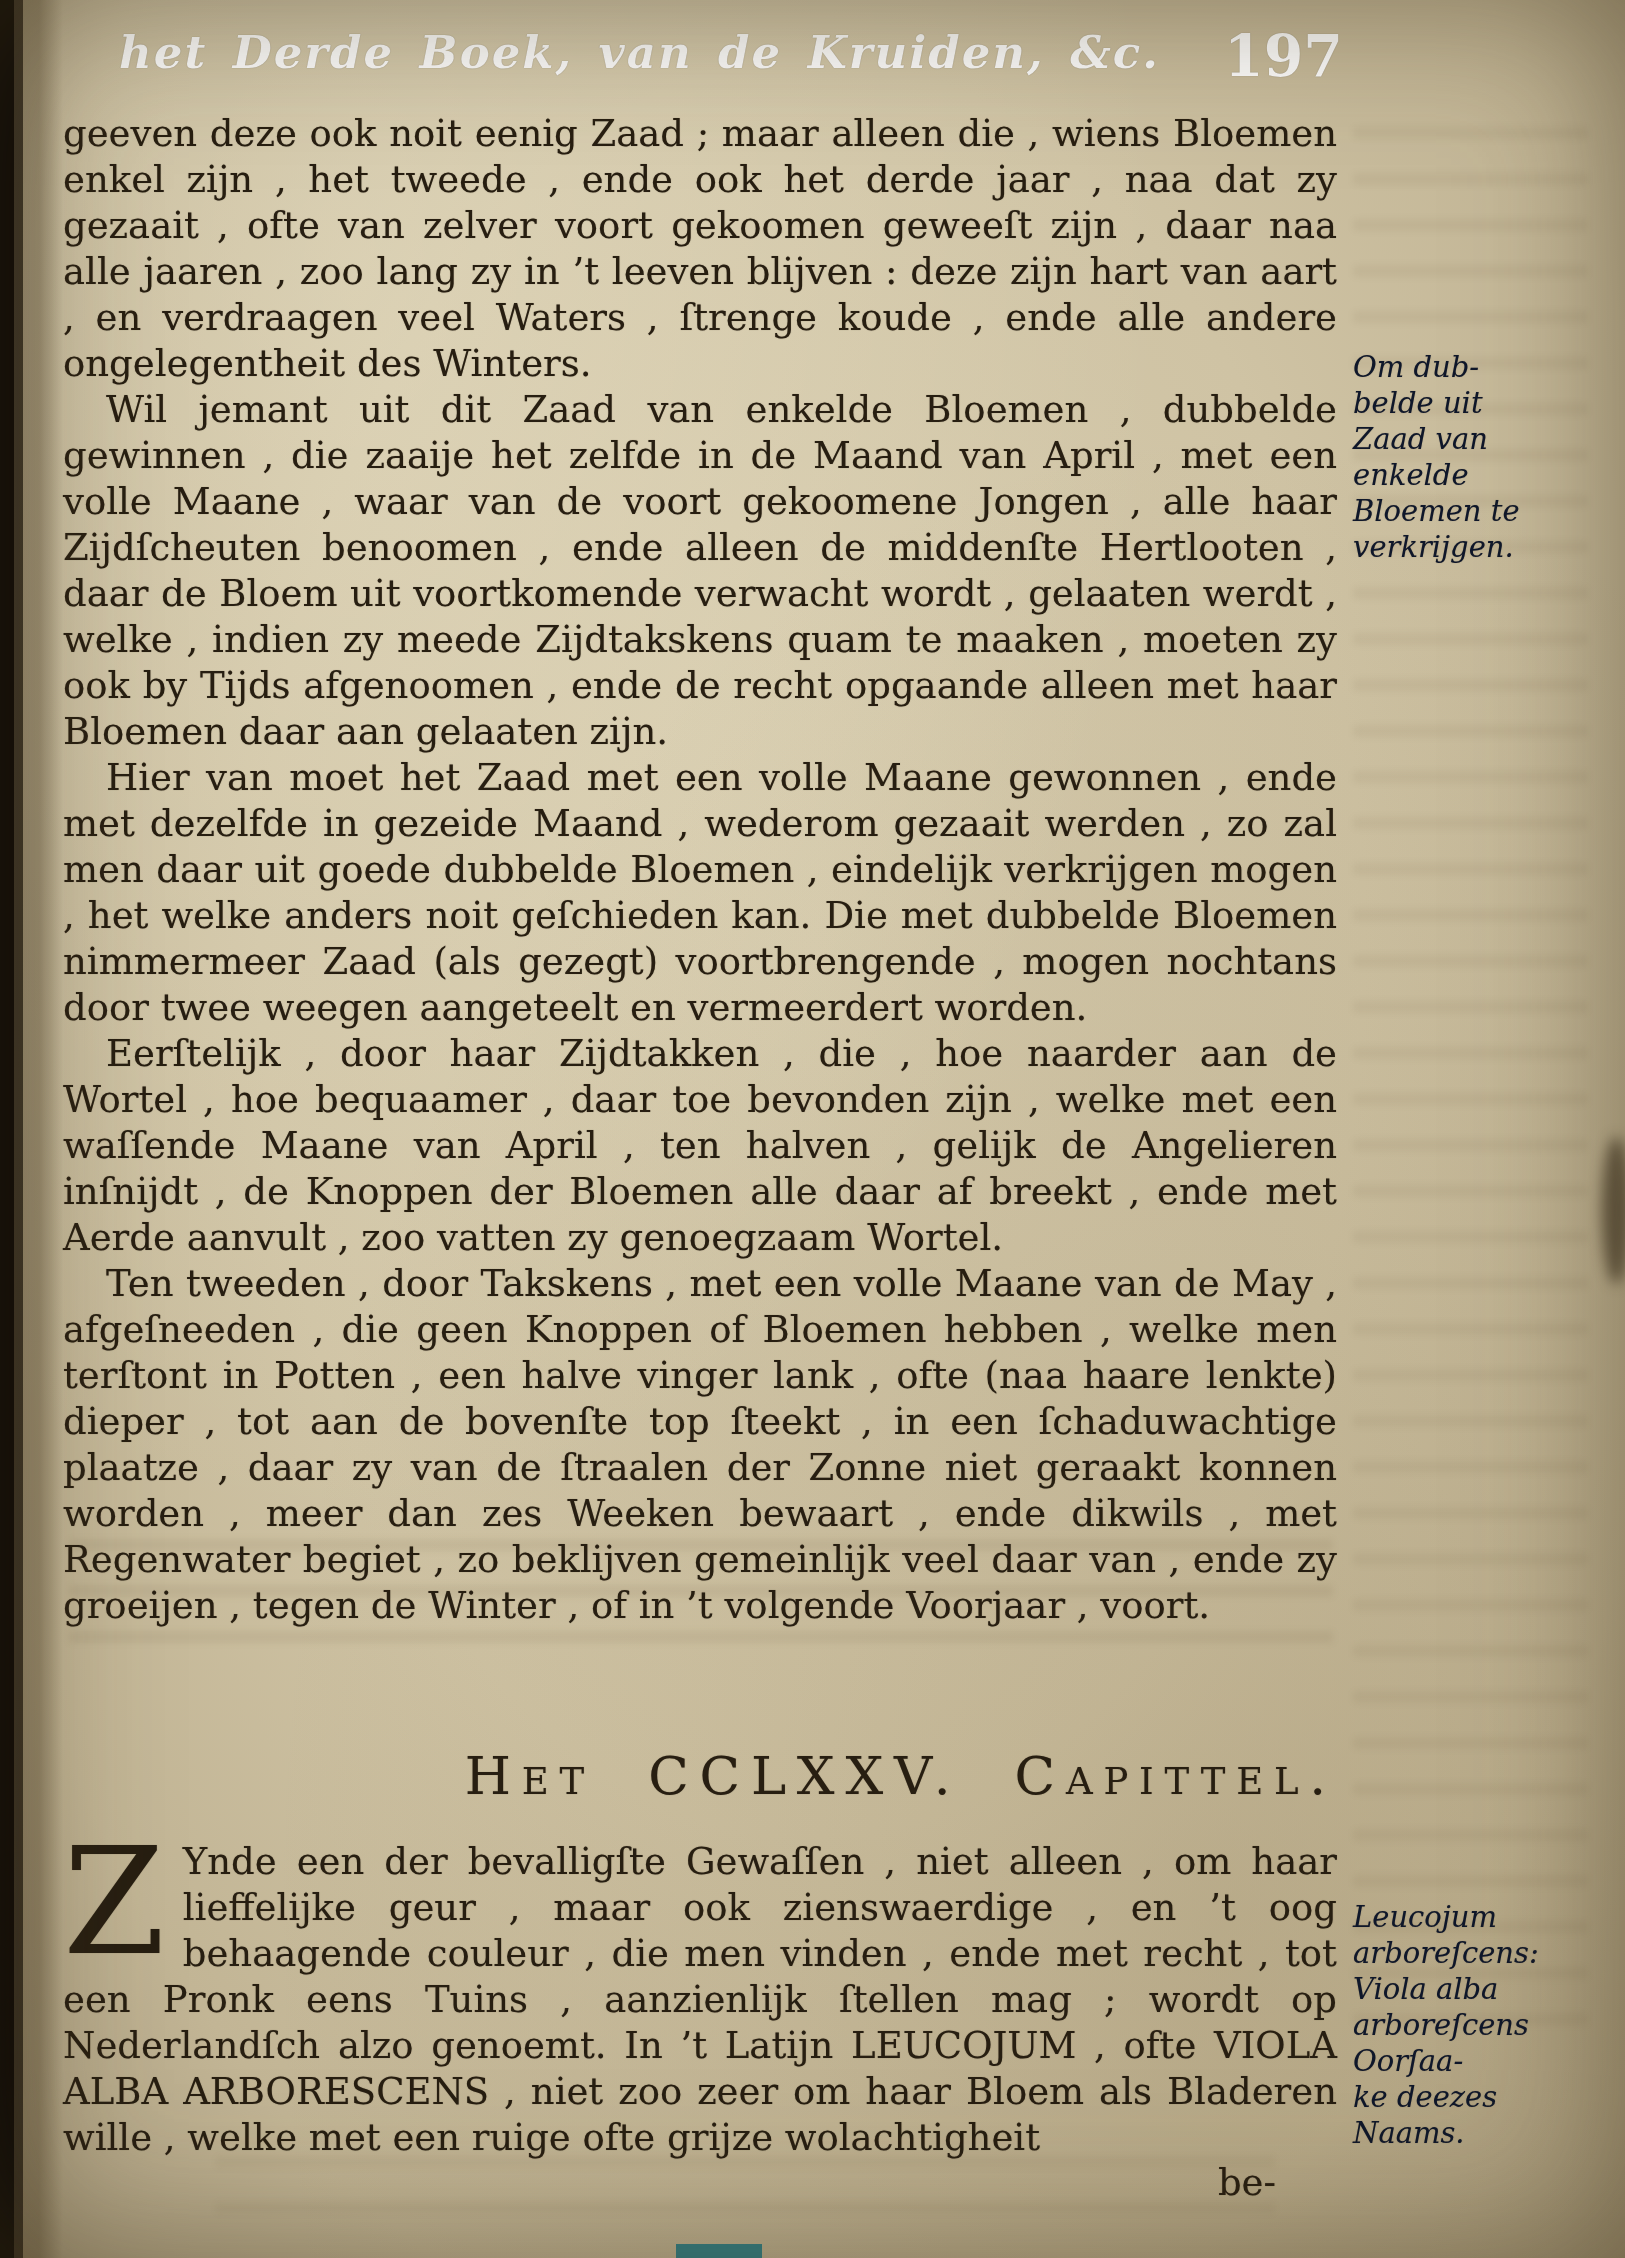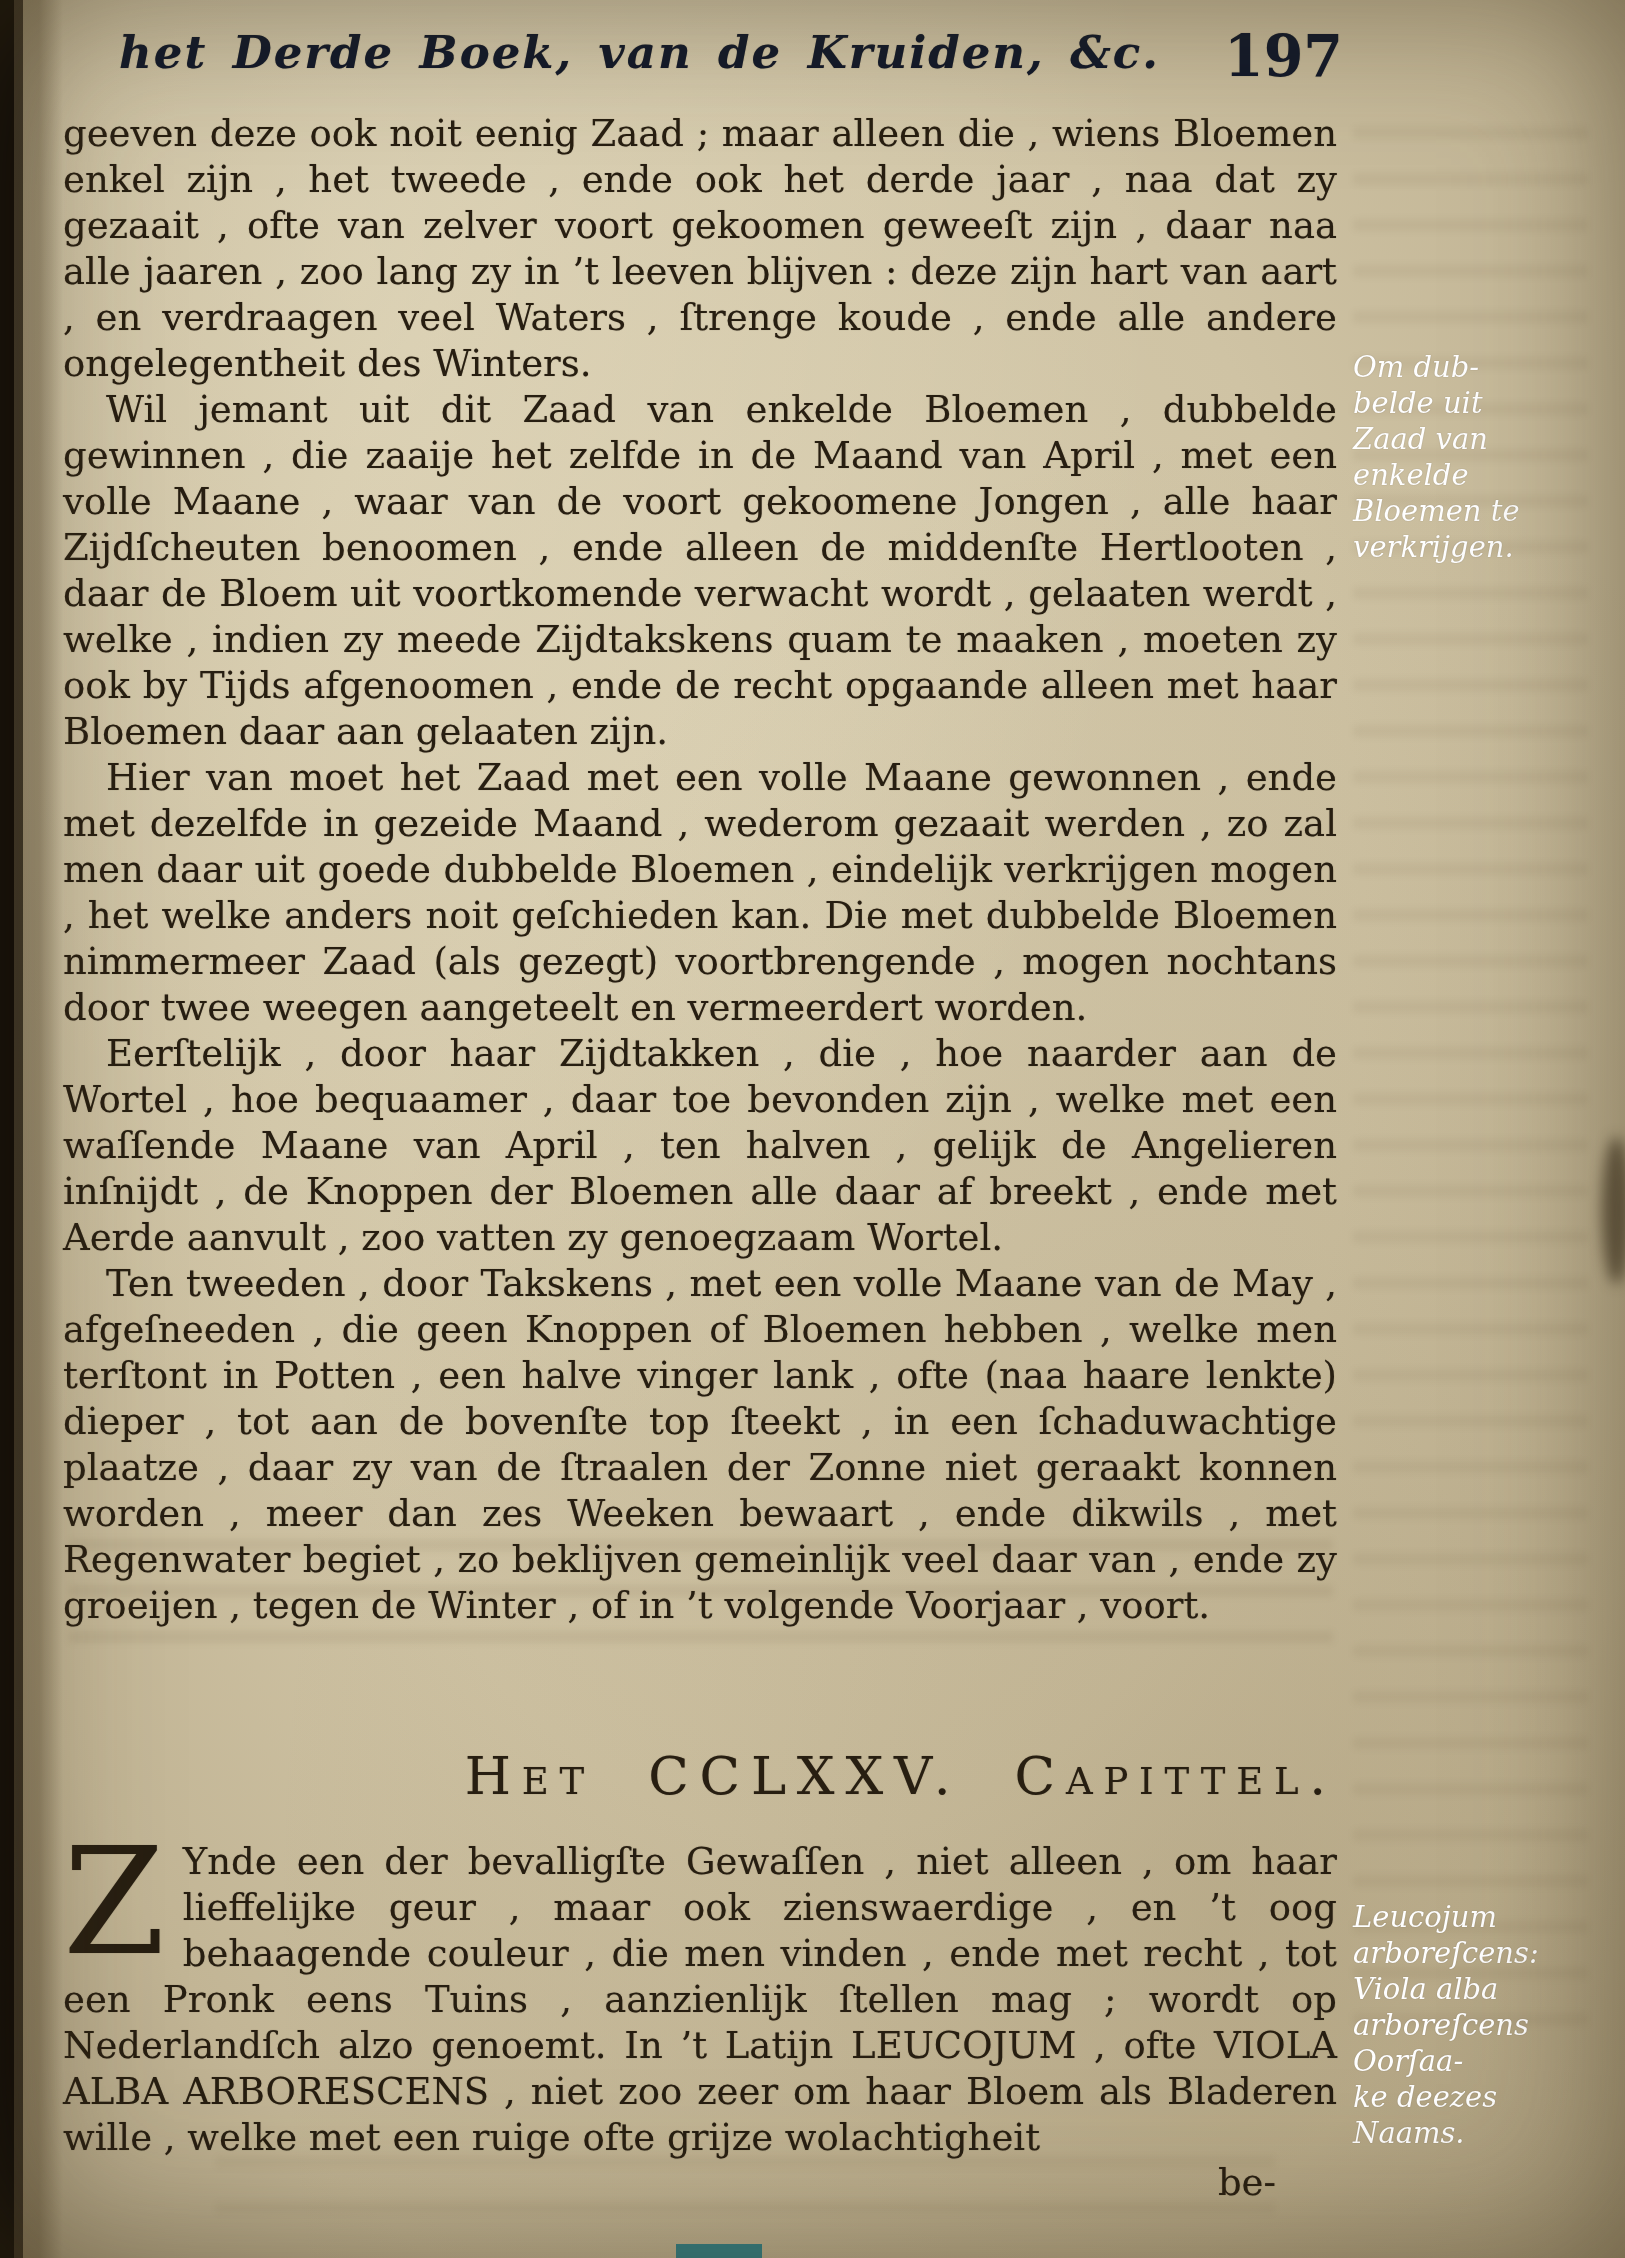--- a/index.html
+++ b/index.html
@@ -41,21 +41,21 @@
   .edge-smudge {
     position: absolute; right: -5.9px; top: 1137px; width: 29px; height: 147px;
     background: rgba(40,30,15,0.6); filter: blur(6.9px); border-radius: 50%;
   }
   .color-mark {
     position: absolute; left: 676px; bottom: 0; width: 86px; height: 13.7px;
   }
 
   .page-header {
     position: absolute; top: 25.5px; left: 63px; width: 1280px; height: 69px;
-    color: #0f172a;
+    color: #ffffff;
   }
   .running-title {
     text-align: center; font-style: italic; font-weight: bold;
     font-size: 45px; letter-spacing: 2px; word-spacing: 7.8px;
     padding-right: 127px;
     text-shadow: 0 0 1px rgba(39,30,17,0.45);
   }
   .page-number {
     position: absolute; right: 0; top: -3.9px;
     font-size: 57px; font-weight: bold;
@@ -91,21 +91,21 @@
     padding: 3.9px 17.6px 0 0;
   }
   .catchword-row {
     text-align: right; padding-right: 61px;
     font-size: 37px; margin-top: 0;
   }
 
   .margin-note {
     position: absolute; left: 1353px; width: 196px;
     font-style: italic; font-size: 29px; line-height: 36px;
-    color: #ffffff; white-space: pre-line;
+    color: #0f172a; white-space: pre-line;
     text-shadow: 0 0 1px rgba(39,30,17,0.35);
   }
   .note-1 { top: 349px; }
   .note-2 { top: 1899px; }
 </style>
 </head>
 <body>
 
 <div class="scan">
   <div class="paper"></div>

